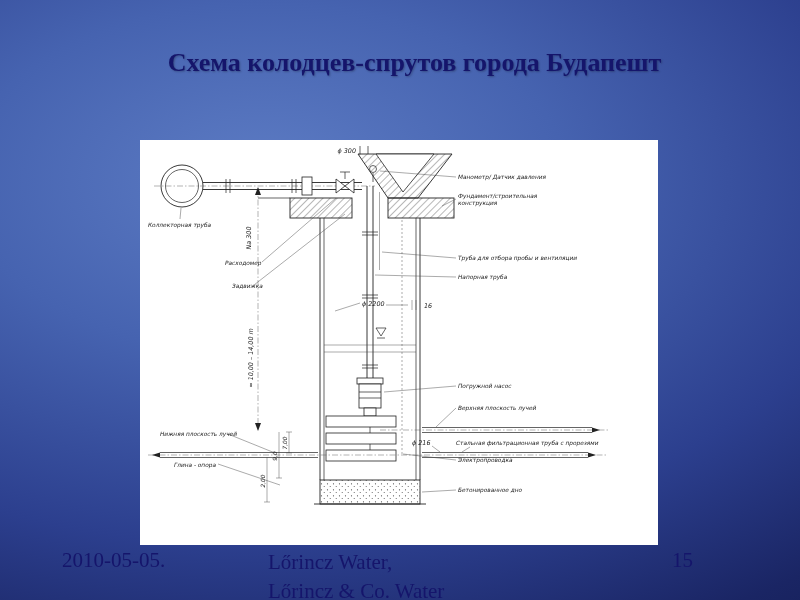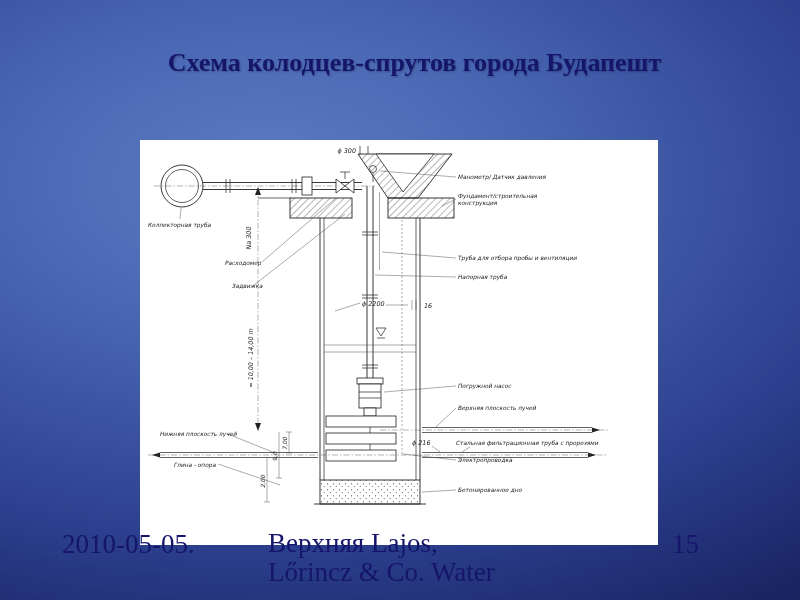--- a/index.html
+++ b/index.html
@@ -14,21 +14,21 @@
     position:absolute; left:0; right:0; top:48px; text-align:center;
     font-size:26px; font-weight:bold; color:#15156b;
     text-shadow: 1px 1px 2px rgba(0,0,0,0.25);
   }
   .panel {
     position:absolute; left:140px; top:140px; width:518px; height:405px;
     background:#ffffff;
     font-style:italic;
   }
   .footer-date, .footer-author, .footer-page {
-    position:absolute; top:529px; font-size:27px; color:#15156b;
+    position:absolute; top:548px; font-size:21px; color:#15156b;
   }
   .footer-date { left:62px; }
   .footer-author { left:268px; line-height:29px; }
   .footer-page { left:672px; }
 
   
   svg text { font-family:"DejaVu Sans", sans-serif; fill:#1a1a1a; }
   .dlbl { font-size:5.8px; }
   .ddim { font-size:6.4px; }
   .dln   { stroke:#222; stroke-width:0.9; fill:none; }
@@ -203,18 +203,18 @@
         <text x="113" y="218" text-anchor="middle" transform="rotate(-90 113 218)" class="ddim">≈ 10,00 – 14,00 m</text>
         <text x="147" y="303" text-anchor="middle" transform="rotate(-90 147 303)" class="dlbl">7,00</text>
         <text x="137" y="316" text-anchor="middle" transform="rotate(-90 137 316)" class="dlbl">9,0</text>
         <text x="125" y="341" text-anchor="middle" transform="rotate(-90 125 341)" class="dlbl">2,00</text>
       </g>
     </svg>
   </div>
 
   <div class="footer-date">2010-05-05.</div>
   <div class="footer-author">
-    <div>Верхняя Lajos,</div>
+    <div>Lőrincz Water,</div>
     <div>Lőrincz &amp; Co. Water</div>
   </div>
   <div class="footer-page">15</div>
 
 </div>
 
 </body></html>

